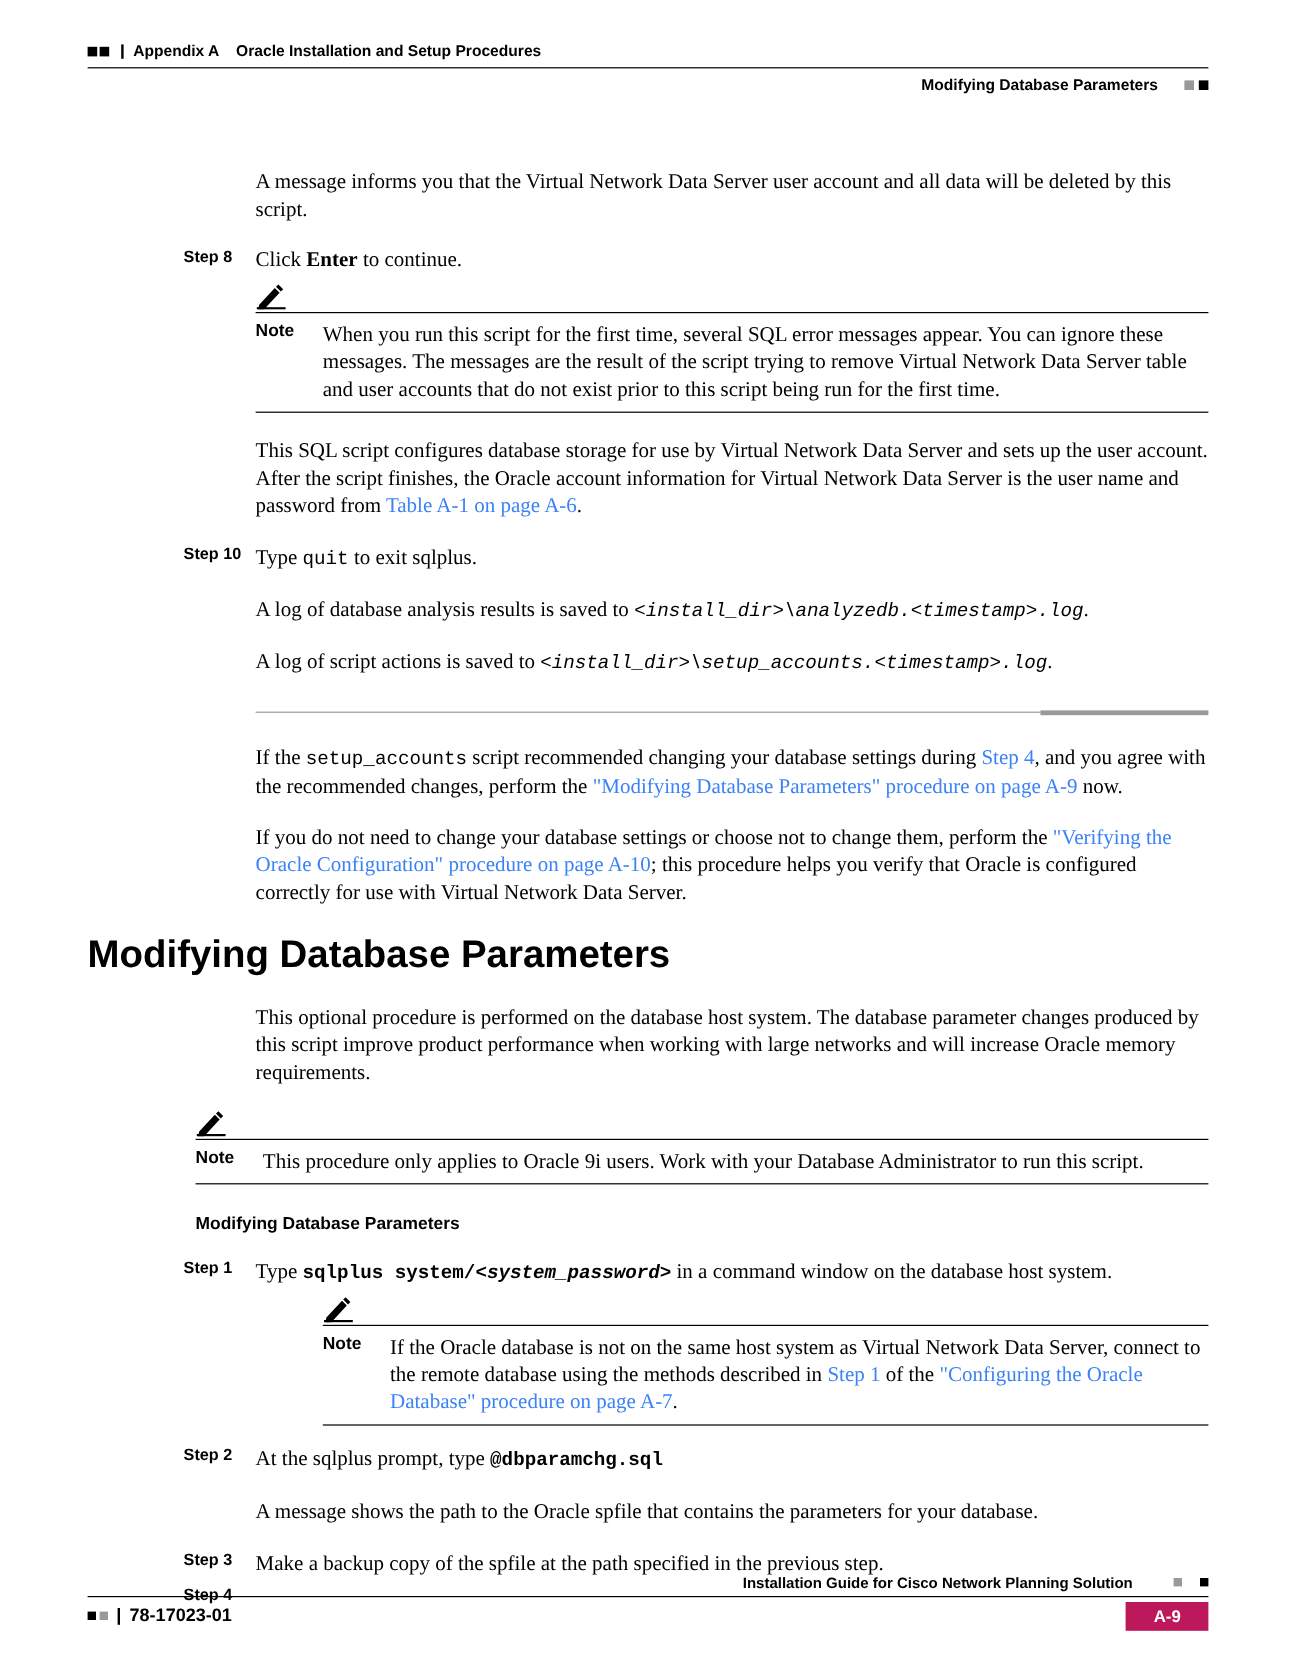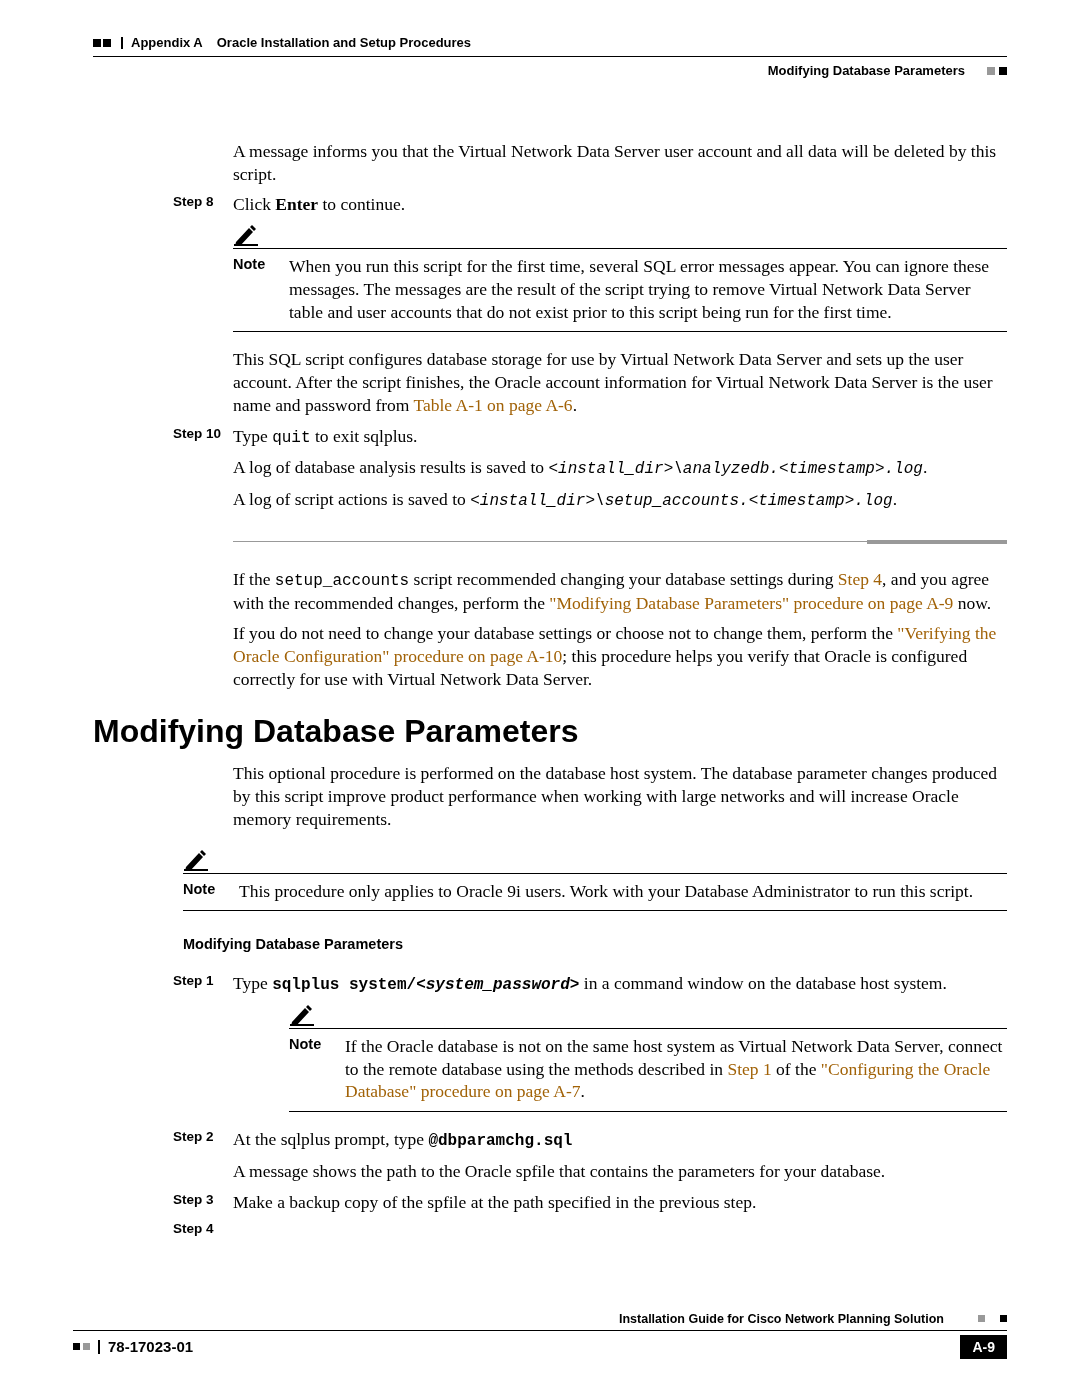--- a/index.html
+++ b/index.html
@@ -7,21 +7,21 @@
     width: 1080px;
     height: 1397px;
     background: #fff;
     font-family: "Times New Roman", Times, serif;
     font-size: 17.5px;
     color: #000;
     line-height: 1.3;
     position: relative;
   }
   .page {
-    padding: 35px 73px 50px 93px;
+    padding: 35px 73px 50px 73px;
   }
   .header-bar {
     display: flex;
     align-items: center;
     font-family: Arial, Helvetica, sans-serif;
     font-size: 13px;
     font-weight: bold;
     margin-bottom: 4px;
   }
   .header-bar .sq {
@@ -81,23 +81,23 @@
     font-family: Arial, Helvetica, sans-serif;
     font-size: 14.5px;
     font-weight: bold;
     width: 56px;
     flex-shrink: 0;
   }
   .note-text {
     flex: 1;
   }
   .para {
-    margin: 8px 0;
-  }
-  .link { color: #a16207; }
+    margin: 20px 0;
+  }
+  .link { color: #3b82f6; }
   .mono {
     font-family: "Courier New", Courier, monospace;
     font-size: 16px;
   }
   .mono-it {
     font-family: "Courier New", Courier, monospace;
     font-style: italic;
     font-size: 16px;
   }
   .section-rule-wrap {
@@ -158,25 +158,25 @@
   }
   .footer-left {
     display: flex; align-items: center;
     font-family: Arial, Helvetica, sans-serif;
     font-size: 15px; font-weight: bold;
   }
   .footer-left .bar2 {
     width: 2px; height: 14px; background: #000; margin: 0 8px;
   }
   .page-badge {
-    background: #000000; color: #fff;
+    background: #be185d; color: #fff;
     font-family: Arial, Helvetica, sans-serif;
     font-weight: bold;
     font-size: 14px;
-    padding: 3px 12px;
+    padding: 3px 23px;
   }
   b { font-weight: bold; }
 </style>
 </head>
 <body>
 
 <div class="page">
 
   <div class="header-bar">
     <span class="sq"></span>

